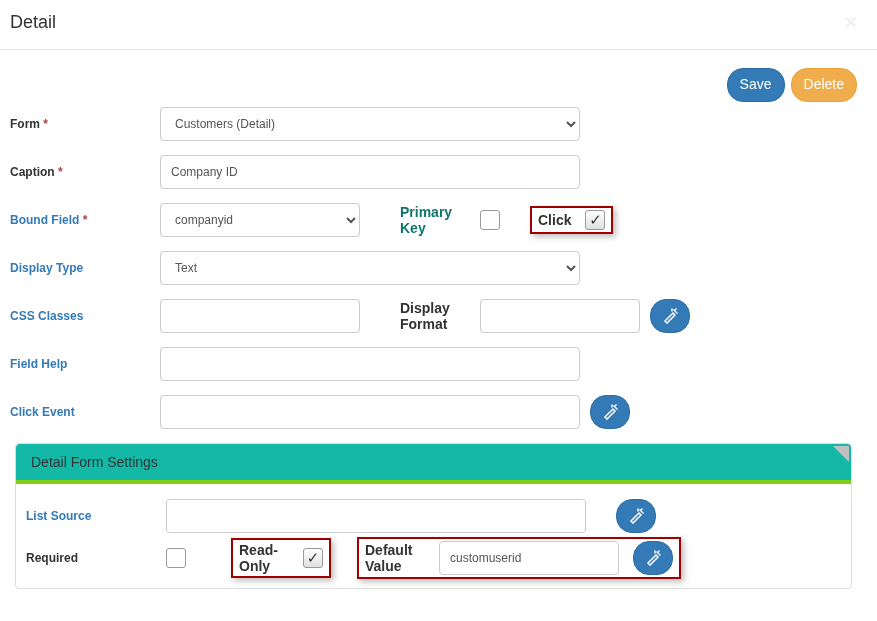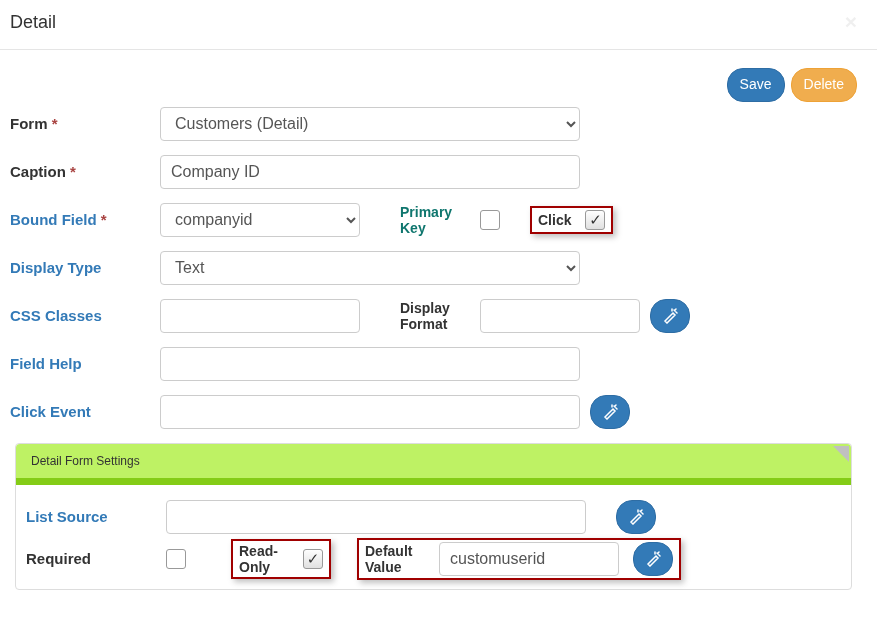--- a/index.html
+++ b/index.html
@@ -60,31 +60,31 @@
       justify-content:center;
       padding:0;
     }
     .form-body { padding: 5px 20px 10px 10px; }
     .row { display:flex; align-items:center; margin-bottom: 14px; }
     .lbl {
       width: 150px;
       flex: 0 0 150px;
       font-weight: 700;
       color: #333;
-      font-size: 15px;
+      font-size: 12px;
     }
     .lbl.link { color:#337ab7; font-weight:700; }
     .req { color:#a94442; }
     .ctrl { flex:1; display:flex; align-items:center; gap:10px; }
     select, input[type="text"] {
       height: 34px;
       padding: 6px 10px;
       border: 1px solid #ccc;
       border-radius: 4px;
-      font-size: 16px;
+      font-size: 12px;
       color: #555;
       background:#fff;
     }
     .w-full { width: 420px; }
     .w-med { width: 200px; }
     .w-sm  { width: 180px; }
     .chk {
       width: 20px; height:20px;
       border:1px solid #999;
       border-radius:3px;
@@ -116,24 +116,24 @@
       box-shadow: 3px 3px 6px rgba(0,0,0,0.25);
     }
     .panel {
       margin: 8px 5px 0 5px;
       border:1px solid #ddd;
       border-radius:4px;
       background:#fff;
       position:relative;
     }
     .panel-heading {
-      background:#bef264;
-      border-bottom:7px solid #84cc16;
+      background:#14b8a6;
+      border-bottom:4px solid #84cc16;
       padding:10px 15px;
-      font-size:12px;
+      font-size:14px;
       color:#333;
       border-radius:4px 4px 0 0;
     }
     .panel-body { padding: 15px 10px 5px 10px; }
     .panel-body .row { margin-bottom:4px; }
     .panel-body .lbl { width:140px; flex:0 0 140px; }
     .scroll-triangle {
       position:absolute;
       top:2px; right:2px;
       width:0;height:0;

